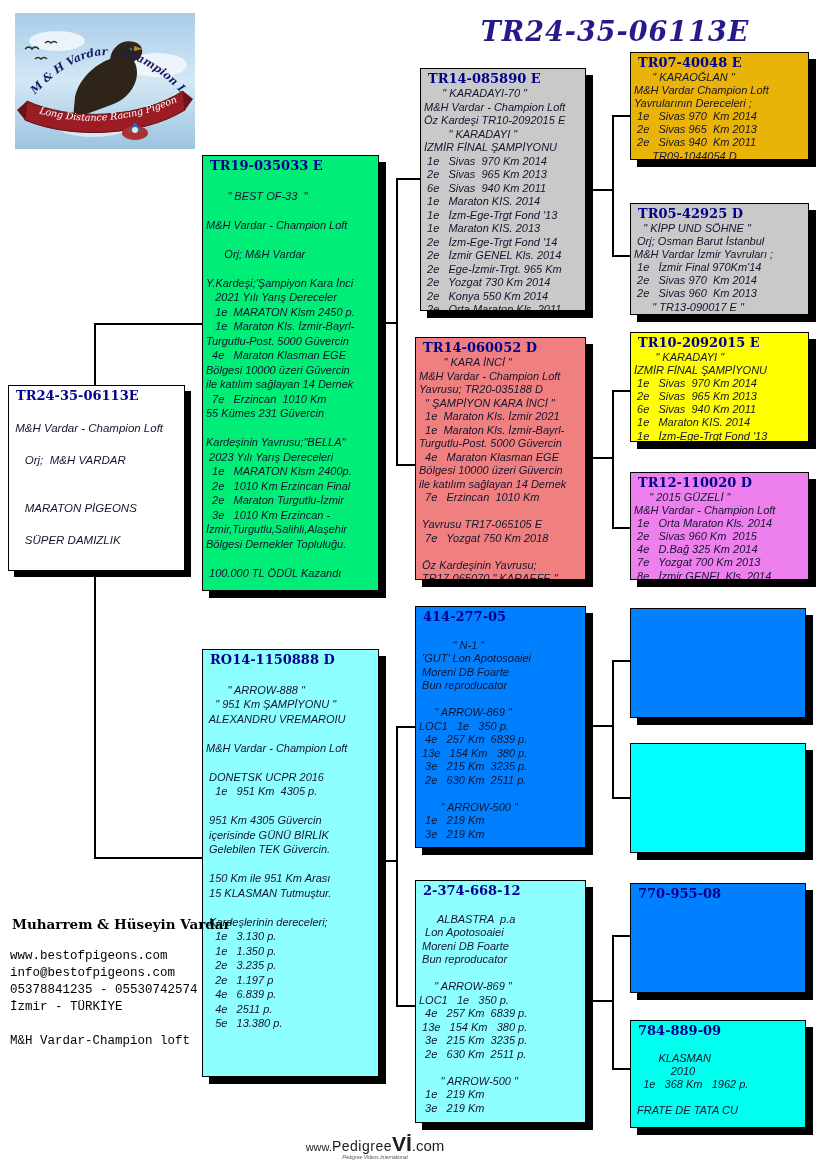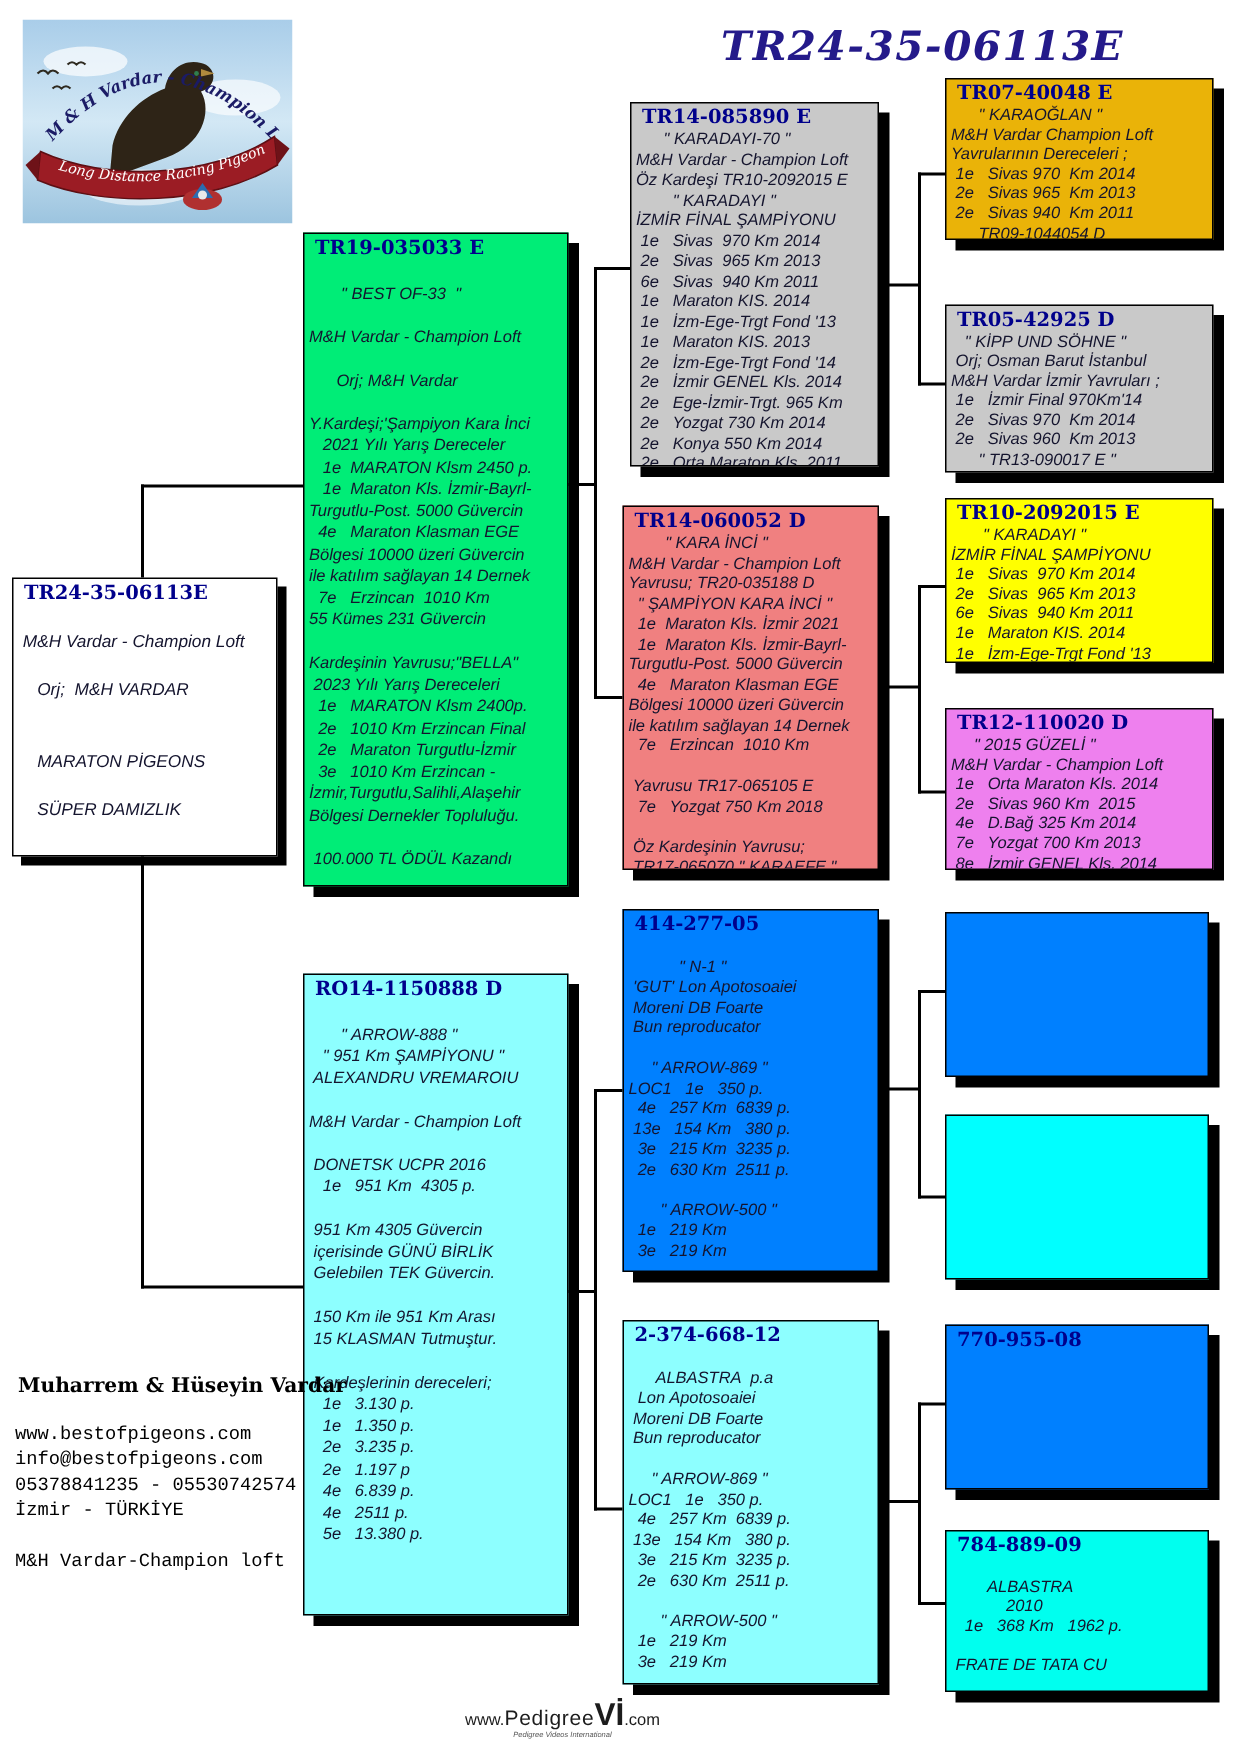--- a/index.html
+++ b/index.html
@@ -20,21 +20,21 @@
   .mid .box-body{line-height:13.5px;}
   .line{position:absolute;background:#000;}
   .contact-name{position:absolute;left:12px;top:916px;font-family:"DejaVu Serif",serif;
         font-weight:bold;font-size:13.5px;color:#000;}
   .contact-block{position:absolute;left:10px;top:948px;font-family:"Liberation Mono",monospace;
         font-size:12.5px;line-height:17px;color:#000;white-space:pre;}
   .pvi{position:absolute;left:285px;top:1132px;width:180px;text-align:center;color:#1c1c1c;}
   .pvi .w{font-size:11px;}
   .pvi .b{font-size:14px;letter-spacing:0.5px;}
   .pvi .v{font-size:21px;font-weight:bold;}
-  .pvi .c{font-size:11px;}
+  .pvi .c{font-size:15px;}
   .pvi .tag{display:block;font-size:5px;font-style:italic;color:#555;margin-top:-2px;}
   .logo{position:absolute;left:15px;top:13px;width:180px;height:136px;}
 </style>
 </head>
 <body>
 
 <div class="page">
 
   <svg class="logo" viewBox="0 0 180 136">
     <defs>
@@ -127,21 +127,21 @@
     <div class="box-head">TR12-110020 D</div>
     <div class="box-body"><div>     " 2015 GÜZELİ "</div><div>M&amp;H Vardar - Champion Loft</div><div> 1e   Orta Maraton Kls. 2014</div><div> 2e   Sivas 960 Km  2015</div><div> 4e   D.Bağ 325 Km 2014</div><div> 7e   Yozgat 700 Km 2013</div><div> 8e   İzmir GENEL Kls. 2014</div></div>
   </div>
   <div class="box" style="left: 630px; top: 608px; width: 176px; height: 110px; background: rgb(0, 128, 255);"></div>
   <div class="box" style="left: 630px; top: 743px; width: 176px; height: 110px; background: rgb(0, 255, 255);"></div>
   <div class="box" style="left: 630px; top: 883px; width: 176px; height: 110px; background: rgb(0, 128, 255);">
     <div class="box-head">770-955-08</div>
   </div>
   <div class="box" style="left: 630px; top: 1020px; width: 176px; height: 108px; background: rgb(0, 255, 239);">
     <div class="box-head">784-889-09</div>
-    <div class="box-body"><div>&nbsp;</div><div>        ALBASTRA</div><div>            2010</div><div>   1e   368 Km   1962 p.</div><div>&nbsp;</div><div> FRATE DE TATA CU</div></div>
+    <div class="box-body"><div>&nbsp;</div><div>        KLASMAN</div><div>            2010</div><div>   1e   368 Km   1962 p.</div><div>&nbsp;</div><div> FRATE DE TATA CU</div></div>
   </div>
 
   <div class="line" style="left:94px;top:323px;width:2px;height:62px;"></div>
   <div class="line" style="left:94px;top:323px;width:108px;height:2px;"></div>
   <div class="line" style="left:94px;top:571px;width:2px;height:288px;"></div>
   <div class="line" style="left:94px;top:857px;width:108px;height:2px;"></div>
 
   <div class="line" style="left:379px;top:322px;width:19px;height:2px;"></div>
   <div class="line" style="left:396px;top:178px;width:2px;height:288px;"></div>
   <div class="line" style="left:396px;top:178px;width:24px;height:2px;"></div>

